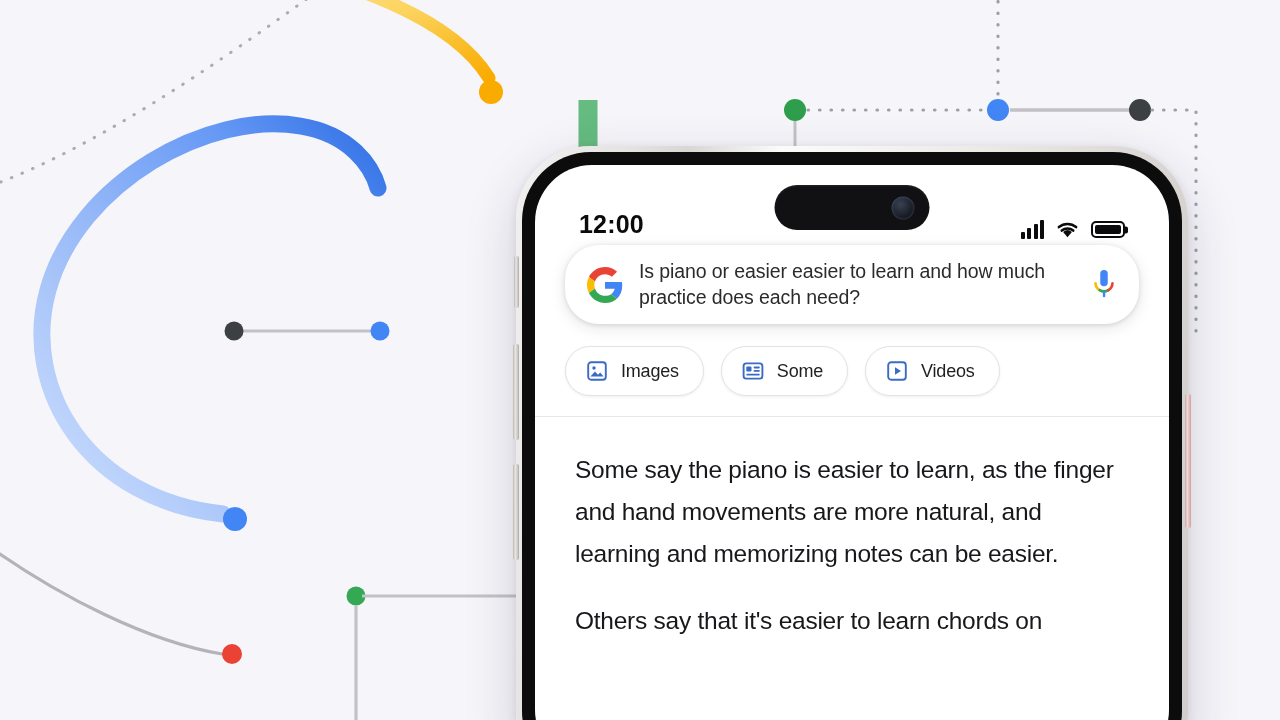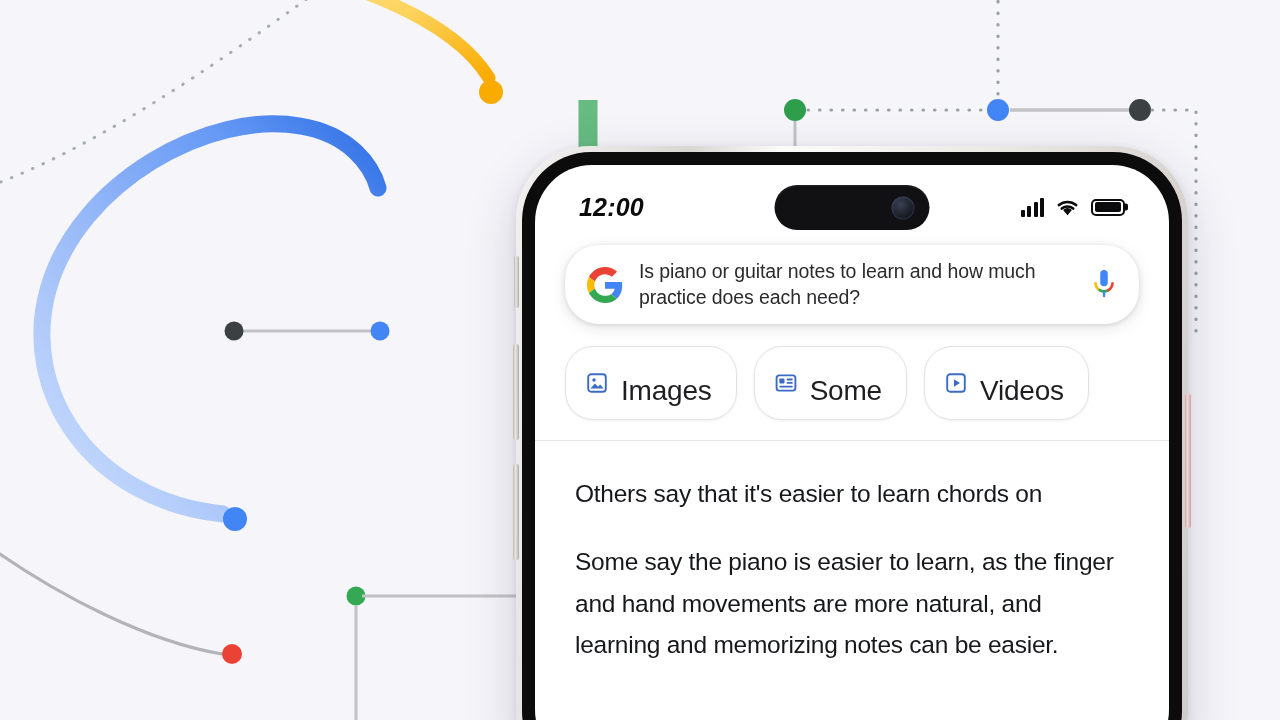--- a/index.html
+++ b/index.html
@@ -49,23 +49,22 @@
   .btn-voldn { left:-3px; top:318px;  width:6px; height:96px; }
   .btn-power {
     right:-3px; top:248px; width:6px; height:134px;
     background:linear-gradient(90deg,#c9a7a7,#f0d9da 40%,#e2b9bb 72%,#caa3a4);
   }
 
   
   .statusbar {
     position:relative;
     height:74px;
-    display:flex; align-items:center;
+    display:flex; align-items:flex-end;
     padding:10px 44px 0 44px;
-    font-style:italic;
   }
   .sb-time {
     font-size:25px; font-weight:600; color:#0b0b0d;
     letter-spacing:.2px;
   }
   .dyn-island {
     position:absolute; left:50%; top:20px; transform:translateX(-50%);
     width:155px; height:45px;
     background:#111113;
     border-radius:24px;
@@ -121,21 +120,21 @@
   .chip {
     display:flex; align-items:center; gap:12px;
     border:1px solid #e2e3e6;
     background:#fff;
     border-radius:28px;
     padding:12px 24px 12px 19px;
     flex:0 0 auto;
     box-shadow:0 1px 3px rgba(32,33,36,.07);
   }
   .chip-label {
-    font-size:28px; color:#1f1f22; letter-spacing:-.2px;margin-top:16px;
+    font-size:18px; color:#1f1f22; letter-spacing:-.2px;
   }
   .chip-divider {
     height:1px; background:#e7e7ea; margin:0 0 0 0;
   }
 
   
   .answer { padding:32px 40px 0 40px; }
   .answer p {
     font-size:24.5px;
     line-height:1.70;
@@ -241,21 +240,21 @@
 
     <div class="search-row">
       <div class="searchbar">
         <svg class="g-logo" width="36" height="36" viewBox="0 0 48 48">
           <path fill="#EA4335" d="M24 9.5c3.54 0 6.71 1.22 9.21 3.6l6.85-6.85C35.9 2.38 30.47 0 24 0 14.62 0 6.51 5.38 2.56 13.22l7.98 6.19C12.43 13.72 17.74 9.5 24 9.5z"></path>
           <path fill="#4285F4" d="M46.98 24.55c0-1.57-.15-3.09-.38-4.55H24v9.02h12.94c-.58 2.96-2.26 5.48-4.78 7.18l7.73 6c4.51-4.18 7.09-10.36 7.09-17.65z"></path>
           <path fill="#FBBC05" d="M10.53 28.59c-.48-1.45-.76-2.99-.76-4.59s.27-3.14.76-4.59l-7.98-6.19C.92 16.46 0 20.12 0 24c0 3.88.92 7.54 2.56 10.78l7.97-6.19z"></path>
           <path fill="#34A853" d="M24 48c6.48 0 11.93-2.13 15.89-5.81l-7.73-6c-2.15 1.45-4.92 2.3-8.16 2.3-6.26 0-11.57-4.22-13.47-9.91l-7.98 6.19C6.51 42.62 14.62 48 24 48z"></path>
         </svg>
 
-        <div class="query">Is piano or guitar notes to learn and how much practice does each need?</div>
+        <div class="query">Is piano or easier easier to learn and how much practice does each need?</div>
 
         <svg class="mic-btn" width="30" height="36" viewBox="0 0 24 28">
           <rect x="9" y="2" width="6" height="13" rx="3" fill="#4285F4"></rect>
           <path d="M5.2 12.6a6.8 6.8 0 0 0 3.3 5.5" fill="none" stroke="#FBBC05" stroke-width="2.1" stroke-linecap="round"></path>
           <path d="M8.5 18.1a6.8 6.8 0 0 0 7 0" fill="none" stroke="#34A853" stroke-width="2.1" stroke-linecap="round"></path>
           <path d="M15.5 18.1a6.8 6.8 0 0 0 3.3 -5.5" fill="none" stroke="#EA4335" stroke-width="2.1" stroke-linecap="round"></path>
           <rect x="11.1" y="18.8" width="1.9" height="5" rx=".9" fill="#4285F4"></rect>
         </svg>
       </div>
     </div>
@@ -288,18 +287,18 @@
           <rect x="3.2" y="3.2" width="17.6" height="17.6" rx="3" fill="none" stroke="#3b6bc4" stroke-width="1.9"></rect>
           <path d="M10 8.3 16 12l-6 3.7z" fill="#3b6bc4"></path>
         </svg>
         <span class="chip-label">Videos</span>
       </div>
     </div>
 
     <div class="chip-divider"></div>
 
     <div class="answer">
+      <p>Some say the piano is easier to learn, as the finger and hand movements are more natural, and learning and memorizing notes can be easier.</p>
       <p>Others say that it's easier to learn chords on</p>
-      <p>Some say the piano is easier to learn, as the finger and hand movements are more natural, and learning and memorizing notes can be easier.</p>
     </div>
 
   </div>
 </div>
 
 </body></html>

